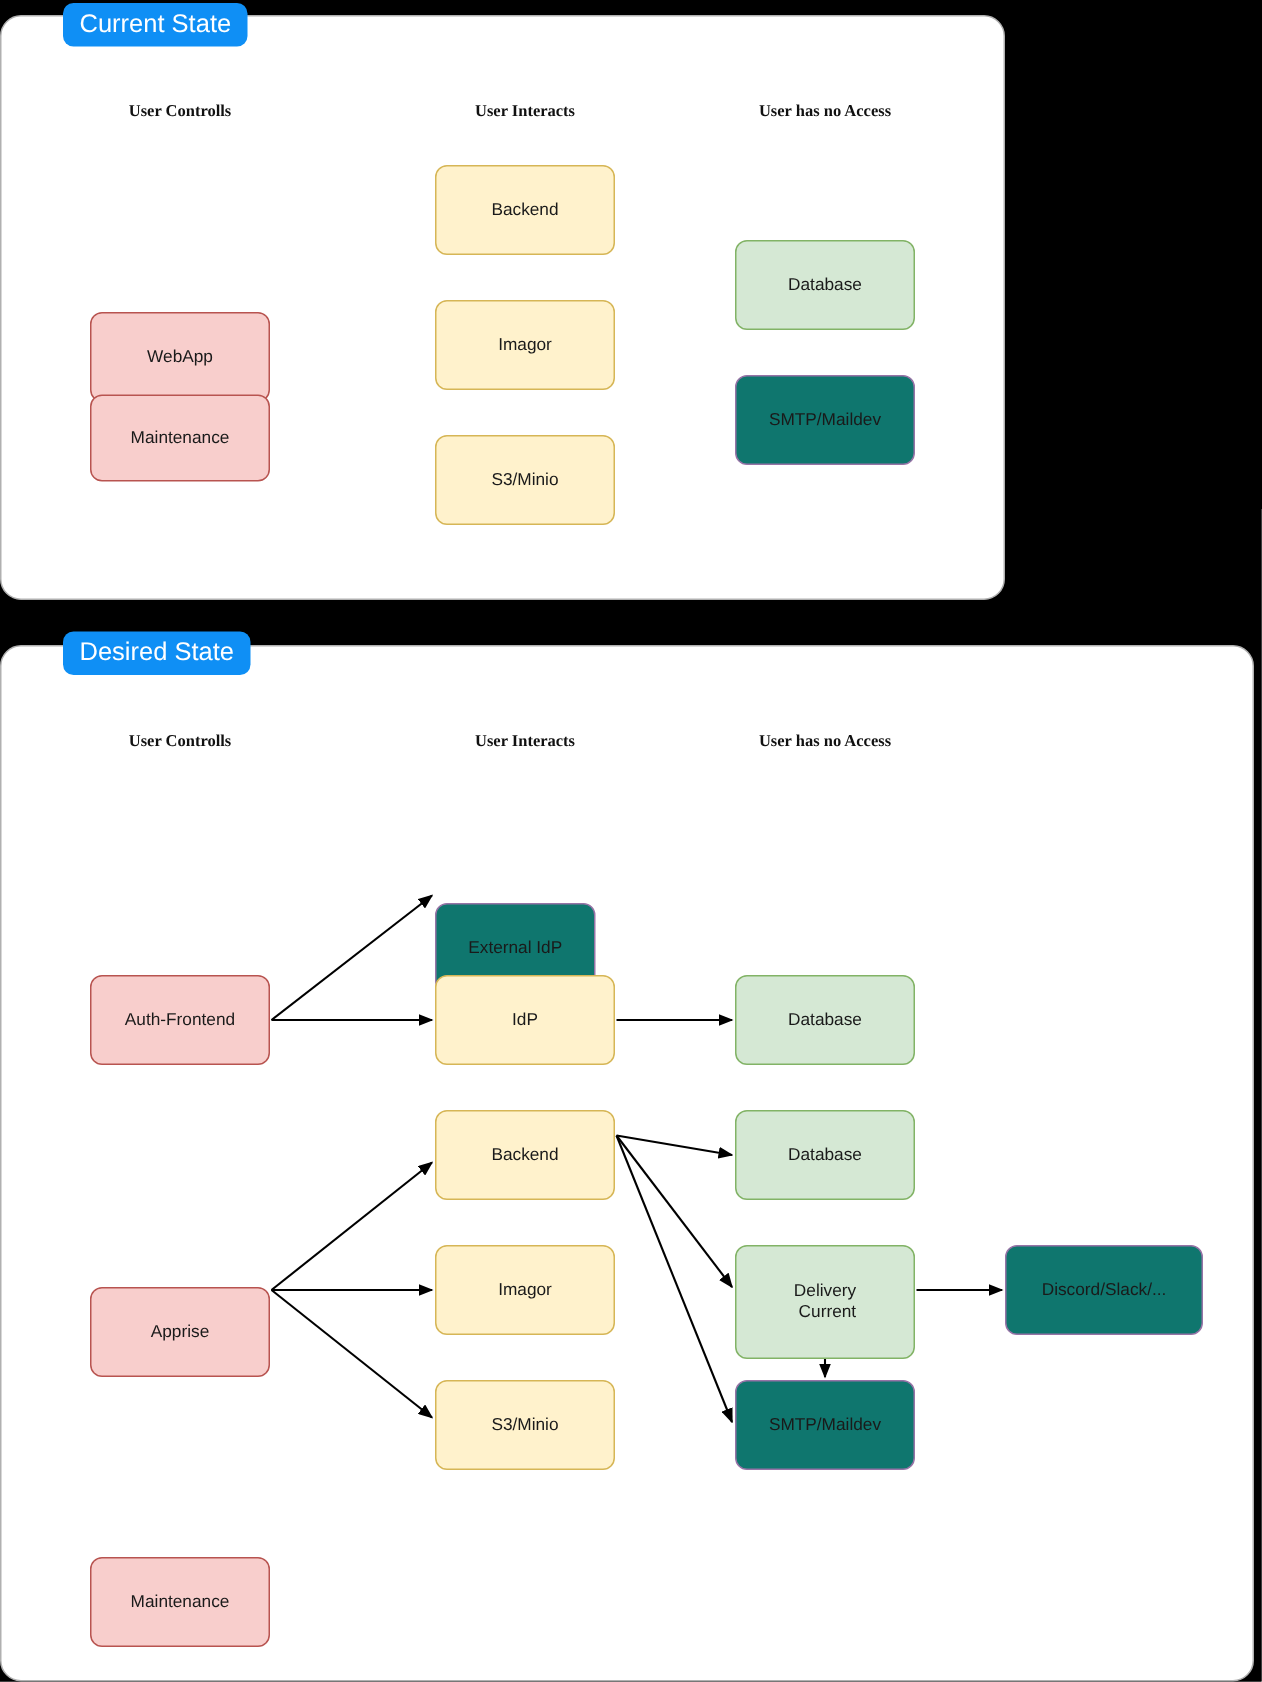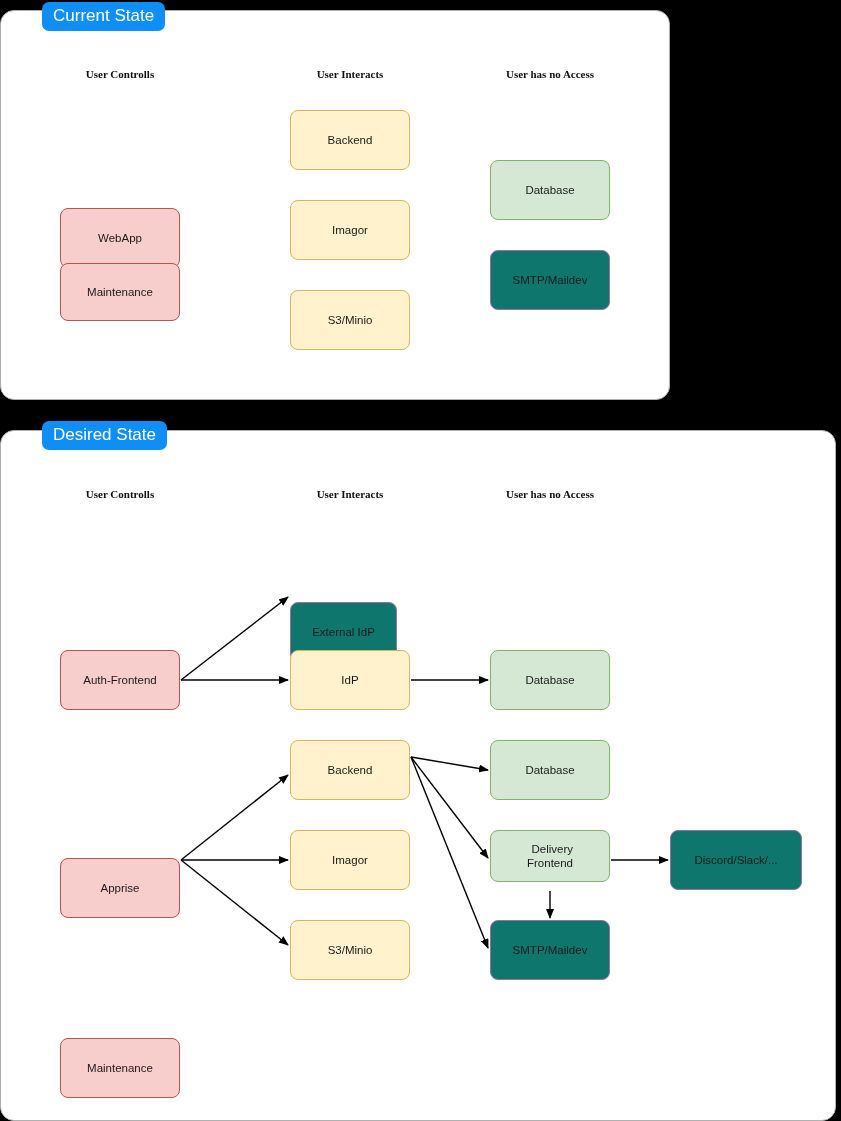--- a/index.html
+++ b/index.html
@@ -85,20 +85,20 @@
 <div class="node red" style="left:60px;top:1010px;width:120px;height:60px;">Maintenance</div>
 
 <div class="node purple" style="left:290px;top:570px;width:107px;height:60px;margin-top:32px;">External IdP</div>
 <div class="node yellow" style="left:290px;top:650px;width:120px;height:60px;">IdP</div>
 <div class="node yellow" style="left:290px;top:740px;width:120px;height:60px;">Backend</div>
 <div class="node yellow" style="left:290px;top:830px;width:120px;height:60px;">Imagor</div>
 <div class="node yellow" style="left:290px;top:920px;width:120px;height:60px;">S3/Minio</div>
 
 <div class="node green" style="left:490px;top:650px;width:120px;height:60px;">Database</div>
 <div class="node green" style="left:490px;top:740px;width:120px;height:60px;">Database</div>
-<div class="node green" style="left:490px;top:830px;width:120px;height:52px;">
+<div class="node green" style="left:490px;top:830px;width:120px;height:76px;">
   <span style="display:block;">
     <span>Delivery</span><br>
-    <span>Frontend</span>
+    <span>Current</span>
   </span>
 </div>
 <div class="node purple" style="left:490px;top:920px;width:120px;height:60px;">SMTP/Maildev</div>
 <div class="node purple" style="left:670px;top:830px;width:132px;height:60px;">Discord/Slack/...</div>
 
 </body></html>

